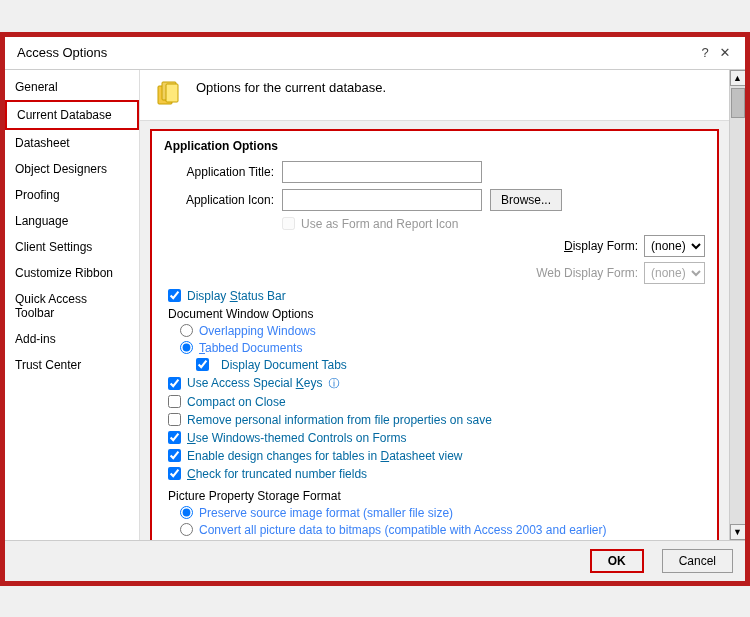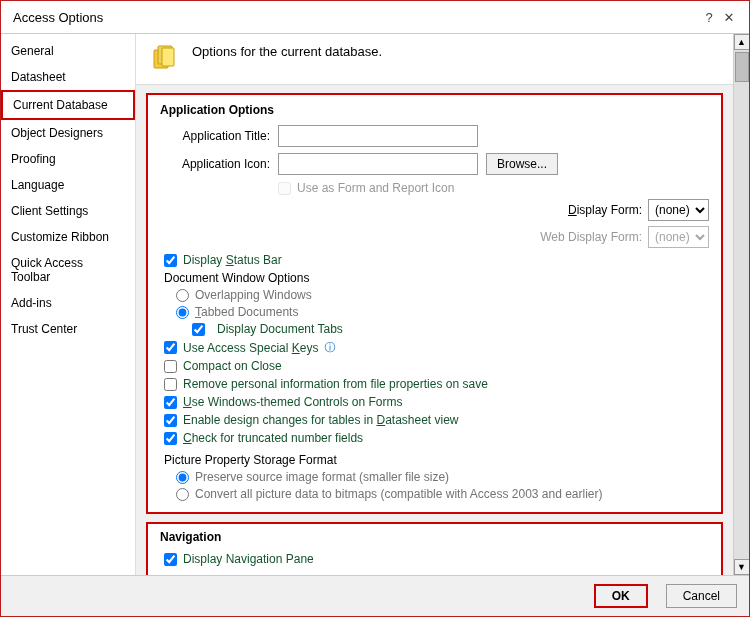--- a/index.html
+++ b/index.html
@@ -1,42 +1,42 @@
 <!DOCTYPE html>
 <html><head>
   <meta charset="utf-8">
   <style>
     * { box-sizing: border-box; margin: 0; padding: 0; }
     body { font-family: 'Segoe UI', Tahoma, Geneva, Verdana, sans-serif; font-size: 12px; background: #f0f0f0; display: flex; justify-content: center; align-items: center; width: 750px; height: 617px; overflow: hidden; }
-    .dialog { width: 750px; height: 617px; background: #f0f0f0; border: 1px solid #b91c1c; display: flex; flex-direction: column; }
+    .dialog { width: 750px; height: 554px; background: #f0f0f0; border: 5px solid #b91c1c; display: flex; flex-direction: column; }
     .title-bar { background: #fff; padding: 8px 12px; display: flex; align-items: center; justify-content: space-between; border-bottom: 1px solid #ccc; }
     .title-bar-text { font-size: 13px; color: #000; }
     .title-bar-buttons { display: flex; gap: 4px; }
     .title-btn { width: 16px; height: 16px; background: none; border: none; cursor: pointer; font-size: 13px; color: #444; display: flex; align-items: center; justify-content: center; }
     .dialog-body { display: flex; flex: 1; overflow: hidden; }
     .sidebar { width: 135px; background: #fff; border-right: 1px solid #ddd; padding: 4px 0; overflow-y: auto; }
     .sidebar-item { padding: 6px 10px; cursor: pointer; font-size: 12px; color: #000; }
     .sidebar-item.active { background: #fff; border: 2px solid #cc0000; font-weight: normal; }
     .main-content { flex: 1; display: flex; flex-direction: column; overflow: hidden; }
     .content-header { padding: 10px 14px 8px; display: flex; align-items: flex-start; gap: 10px; border-bottom: 1px solid #ddd; background: #fff; }
     .content-scroll { flex: 1; overflow-y: auto; padding: 8px 10px; background: #f0f0f0; }
     .section-box { border: 2px solid #cc0000; padding: 8px 12px; margin-bottom: 8px; background: #fff; }
     .section-title { font-weight: bold; font-size: 12px; margin-bottom: 8px; color: #000; }
     .form-row { display: flex; align-items: center; margin-bottom: 6px; gap: 8px; }
     .form-label { width: 110px; font-size: 12px; color: #000; text-align: right; }
     .form-input { height: 22px; border: 1px solid #999; font-size: 12px; padding: 0 4px; width: 200px; }
     .browse-btn { height: 22px; padding: 0 10px; border: 1px solid #999; background: #f0f0f0; font-size: 12px; cursor: pointer; }
     .checkbox-row { display: flex; align-items: center; gap: 6px; margin-bottom: 4px; padding-left: 4px; }
     .checkbox-row input[type=checkbox] { width: 13px; height: 13px; }
-    .checkbox-row label { font-size: 12px; color: #14532d; }
+    .checkbox-row label { font-size: 12px; color: #0369a1; }
     .checkbox-row.disabled label { color: #999; }
     .checkbox-row.disabled input { opacity: 0.5; }
     .radio-row { display: flex; align-items: center; gap: 6px; margin-bottom: 3px; padding-left: 16px; }
     .radio-row input[type=radio] { width: 13px; height: 13px; }
-    .radio-row label { font-size: 12px; color: #737373; }
+    .radio-row label { font-size: 12px; color: #3b82f6; }
     .sub-label { font-size: 12px; color: #000; margin-bottom: 3px; padding-left: 4px; }
     .select-control { height: 22px; border: 1px solid #999; font-size: 12px; padding: 0 2px; background: #fff; }
     .form-row-left { display: flex; align-items: center; margin-bottom: 5px; gap: 6px; padding-left: 4px; justify-content: flex-end; }
     .dialog-footer { padding: 8px 12px; display: flex; justify-content: flex-end; gap: 18px; border-top: 1px solid #ccc; background: #f0f0f0; }
     .footer-btn { height: 24px; padding: 0 16px; border: 1px solid #999; background: #f0f0f0; font-size: 12px; cursor: pointer; }
     .footer-btn.ok { border: 2px solid #cc0000; font-weight: bold; }
     .nav-section { border: 2px solid #cc0000; padding: 6px 12px; margin-bottom: 8px; background: #fff; }
     .help-icon { font-size: 11px; color: #0066cc; cursor: pointer; }
     .underline { text-decoration: underline; }
     .content-title { font-size: 13px; color: #000; }
@@ -56,22 +56,22 @@
     <div class="title-bar-buttons">
       <button class="title-btn">?</button>
       <button class="title-btn">✕</button>
     </div>
   </div>
 
   <div class="dialog-body">
 
     <div class="sidebar">
       <div class="sidebar-item">General</div>
+      <div class="sidebar-item active">Current Database</div>
       <div class="sidebar-item">Datasheet</div>
-      <div class="sidebar-item active">Current Database</div>
       <div class="sidebar-item">Object Designers</div>
       <div class="sidebar-item">Proofing</div>
       <div class="sidebar-item">Language</div>
       <div class="sidebar-item">Client Settings</div>
       <div class="sidebar-item">Customize Ribbon</div>
       <div class="sidebar-item">Quick Access Toolbar</div>
       <div class="sidebar-item">Add-ins</div>
       <div class="sidebar-item">Trust Center</div>
     </div>
 

